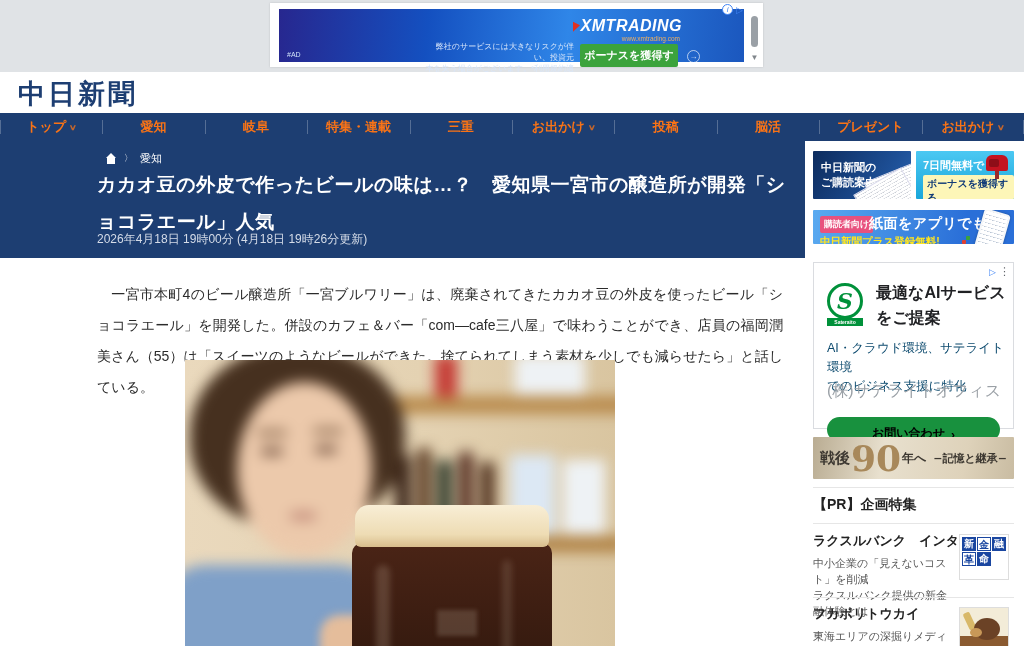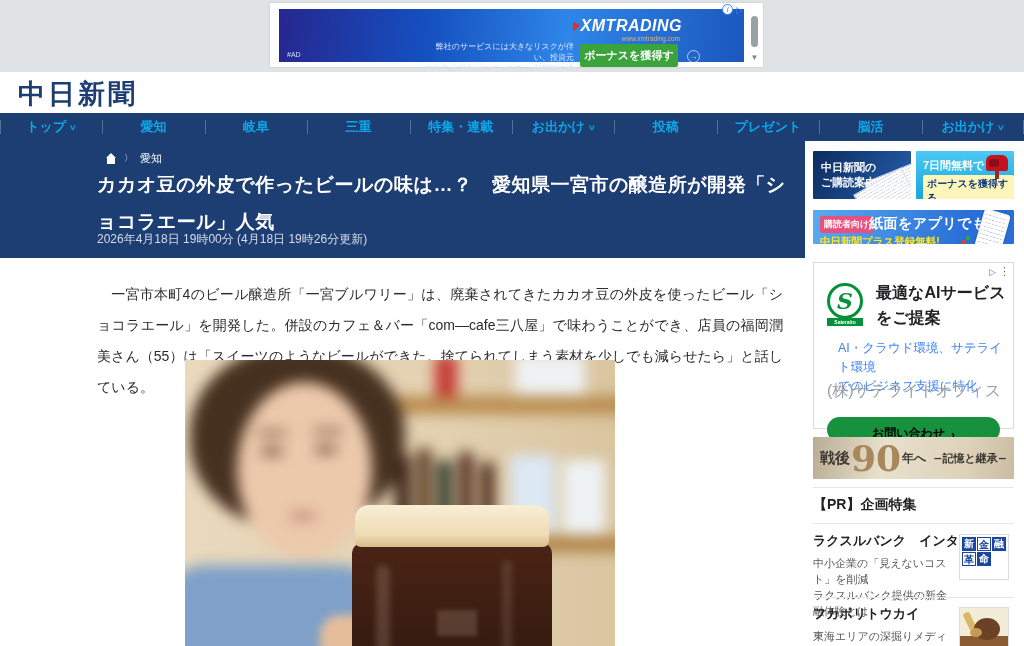--- a/index.html
+++ b/index.html
@@ -60,21 +60,21 @@
   .person-icon { width:11px; height:11px; position:relative; }
   .person-icon::before { content:''; position:absolute; left:3px; top:0; width:5px; height:5px;
     border-radius:50%; background:#fff; }
   .person-icon::after { content:''; position:absolute; left:0; top:6px; width:11px; height:5px;
     border-radius:5px 5px 0 0; background:#fff; }
 
   
   .nav { position:absolute; left:0; top:113px; width:1024px; height:28px; background:#1d3e72;
     display:flex; }
   .nav-item { flex:1; position:relative; display:flex; align-items:center; justify-content:center;
-    color:#0ea5e9; font-size:13px; font-weight:bold; cursor:pointer; }
+    color:#f97316; font-size:13px; font-weight:bold; cursor:pointer; }
   .nav-item::before { content:''; position:absolute; left:0; top:7px; bottom:7px; width:1px;
     background:rgba(255,255,255,.25); }
   .nav-item:last-child::after { content:''; position:absolute; right:0; top:7px; bottom:7px; width:1px;
     background:rgba(255,255,255,.25); }
   .nav-chev { font-size:8px; opacity:.75; margin-left:4px; transform:scaleX(1.4); }
 
   
   .hero { position:absolute; left:0; top:141px; width:805px; height:117px; background:#1d3e72; }
   .breadcrumb { position:absolute; left:105px; top:10px; display:flex; align-items:center; gap:7px;
     color:#fff; font-size:11px; }
@@ -165,21 +165,21 @@
   .card-adchoices { color:#4285f4; font-size:9px; cursor:pointer; }
   .card-dots { color:#5f6368; font-size:11px; cursor:pointer; }
   .s-logo { position:absolute; left:13px; top:20px; width:36px; height:36px; border-radius:50%;
     border:3px solid #00913a; display:flex; align-items:center; justify-content:center; }
   .s-logo-char { font-family:"DejaVu Serif", serif; font-weight:bold; font-style:italic;
     font-size:22px; color:#00913a; }
   .s-logo-chip { position:absolute; left:13px; top:55px; width:36px; height:8px; background:#00913a;
     color:#fff; font-size:5px; text-align:center; line-height:8px; font-weight:bold; }
   .card-title { position:absolute; left:62px; top:17px; font-size:16px; font-weight:bold;
     color:#202124; line-height:25px; }
-  .card-body { position:absolute; left:24px; top:76px; font-size:12.5px; color:#3b82f6; line-height:19px; }
+  .card-body { position:absolute; left:13px; top:76px; font-size:12.5px; color:#0c4a6e; line-height:19px; }
   .card-adv { position:absolute; left:13px; top:118px; font-size:16px; color:#9aa0a6; }
   .card-cta { position:absolute; left:13px; top:154px; width:173px; height:25px; border-radius:13px;
     background:#18913e; color:#000000; font-size:12px; font-weight:bold; display:flex; align-items:flex-end;
     justify-content:center; gap:6px; cursor:pointer; }
 
   .sb-war90 { left:8px; top:296px; width:201px; height:42px;
     background:linear-gradient(100deg,#b9ac92,#e8e0ce 35%,#ded2ba 75%,#c9bca2); display:flex;
     align-items:center; justify-content:center; font-family:"DejaVu Serif", serif; color:#3d3831; }
   .w90-pre { font-size:15px; font-weight:bold; }
   .w90-num { font-size:36px; color:#a8885a; font-weight:bold; margin:0 1px; line-height:36px; }
@@ -279,37 +279,37 @@
     <span>トップ</span>
     <span class="nav-chev">∨</span>
   </div>
   <div class="nav-item">
       <span>愛知</span>
     </div>
   <div class="nav-item">
       <span>岐阜</span>
     </div>
   <div class="nav-item">
+      <span>特集・連載</span>
+    </div>
+  <div class="nav-item">
       <span>三重</span>
-    </div>
-  <div class="nav-item">
-      <span>特集・連載</span>
     </div>
   <div class="nav-item">
     <span>お出かけ</span>
     <span class="nav-chev">∨</span>
   </div>
   <div class="nav-item">
       <span>投稿</span>
     </div>
   <div class="nav-item">
+      <span>脳活</span>
+    </div>
+  <div class="nav-item">
       <span>プレゼント</span>
-    </div>
-  <div class="nav-item">
-      <span>脳活</span>
     </div>
   <div class="nav-item">
     <span>お出かけ</span>
     <span class="nav-chev">∨</span>
   </div>
 </div>
 
 <div class="hero">
   <div class="breadcrumb">
     <span class="home-icon"></span>

